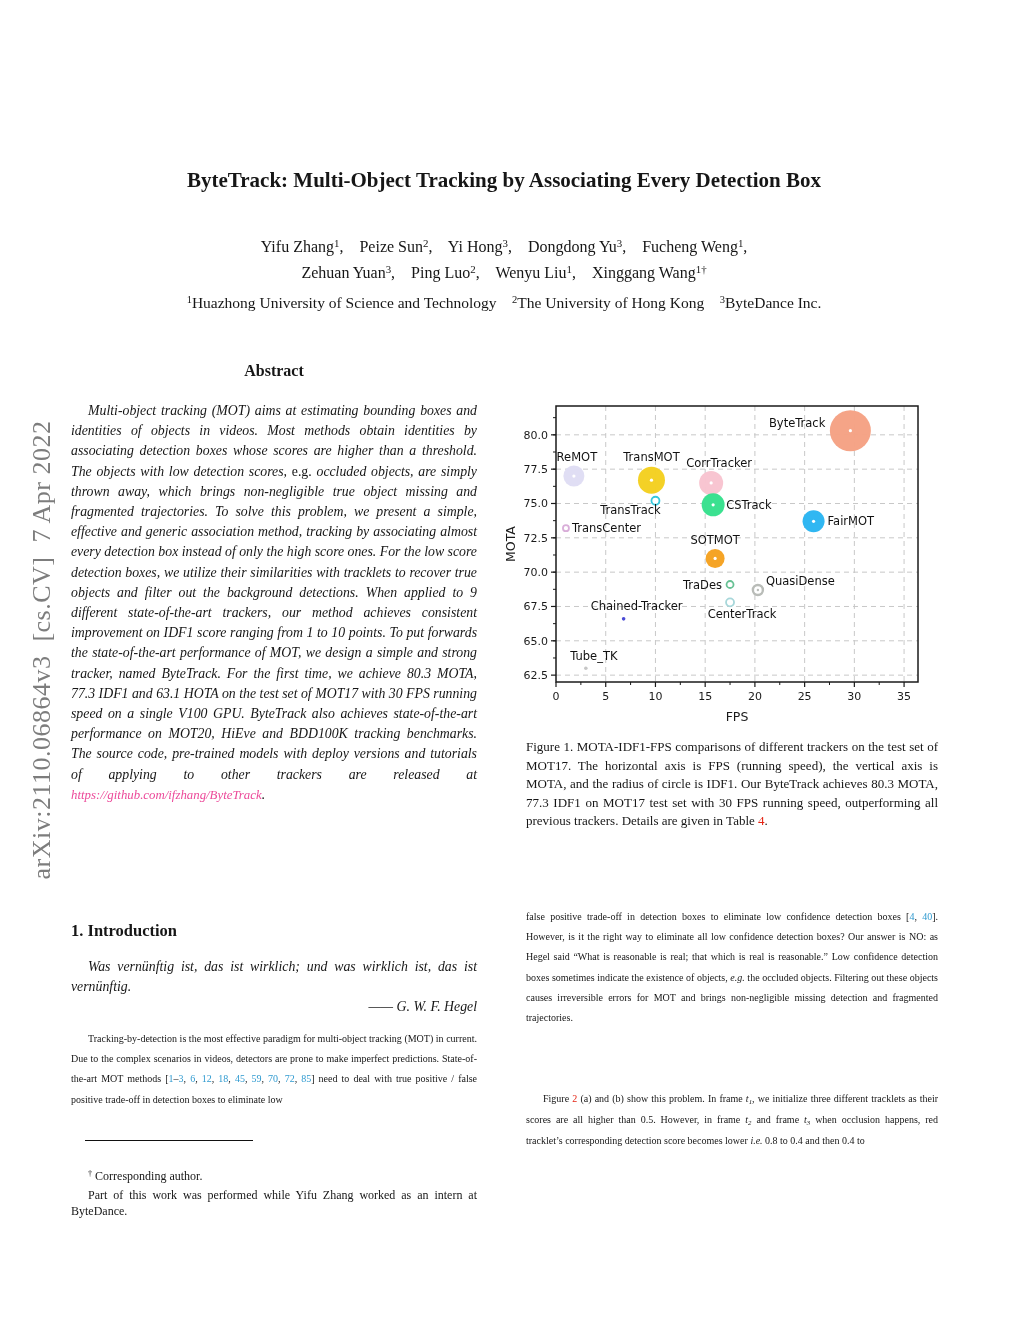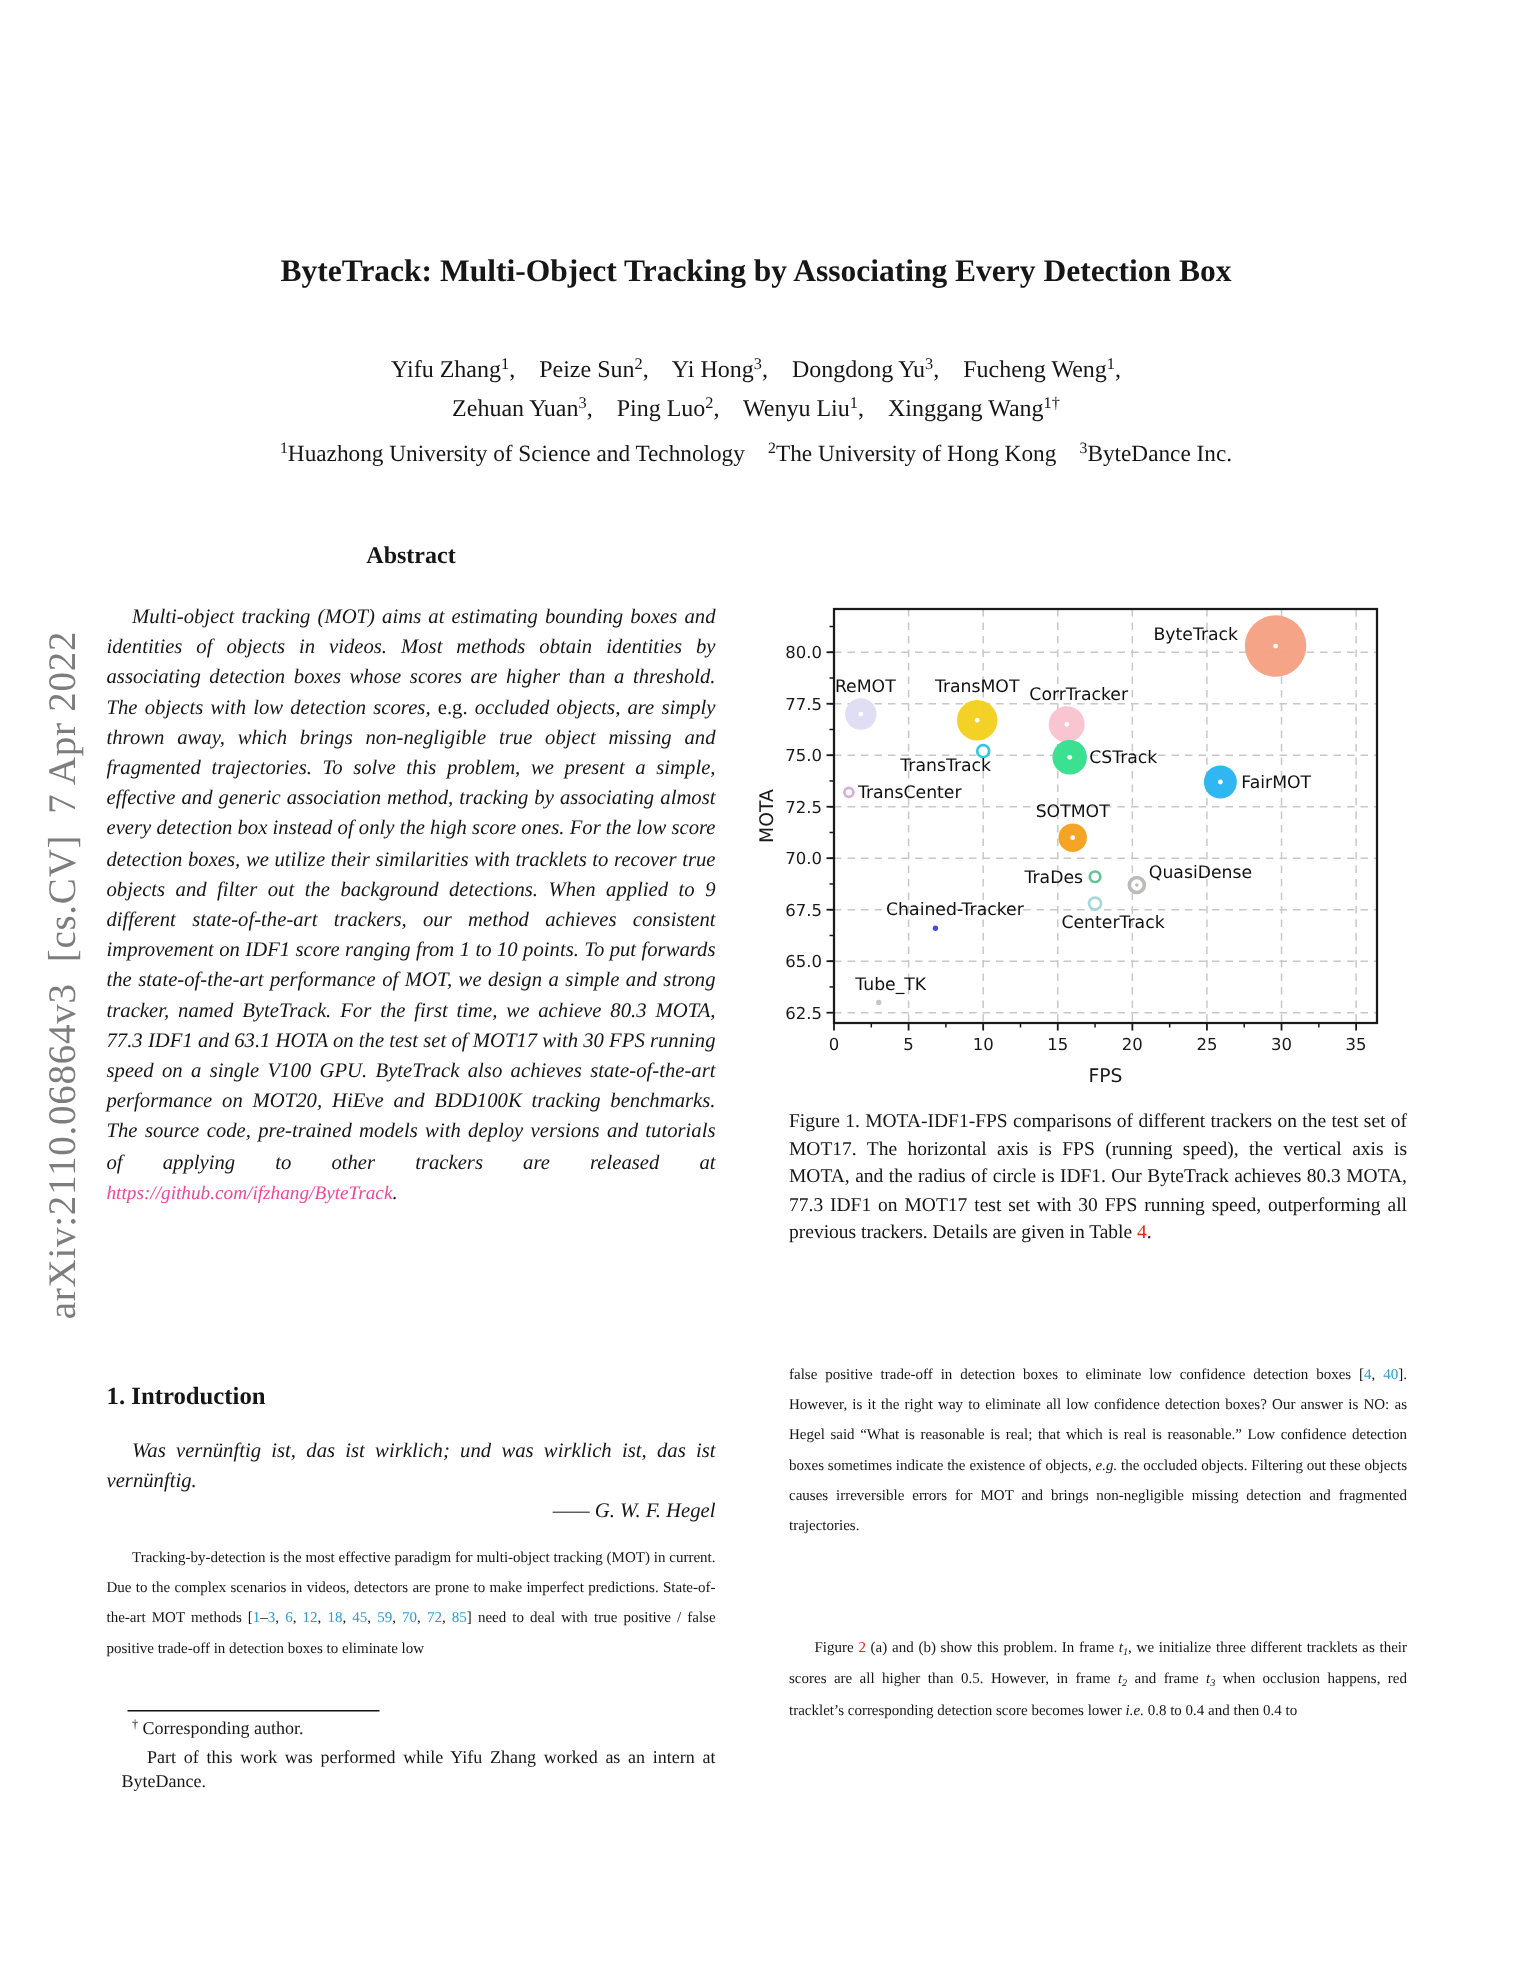--- a/index.html
+++ b/index.html
@@ -16,21 +16,21 @@
   .abstract-h{top:362px;text-align:center;font-size:16px;font-weight:bold;}
   .abstract-b{top:401px;font-style:italic;font-size:13.8px;line-height:20.2px;text-align:justify;text-indent:17px;}
   .sec-h{top:921px;font-size:16.5px;font-weight:bold;}
   .quote{top:957px;font-style:italic;font-size:13.8px;line-height:20px;text-align:justify;text-indent:17px;}
   .attrib{top:999px;font-style:italic;font-size:13.8px;text-align:right;padding-right:8px;}
   .body-p{font-size:10px;line-height:20.2px;text-align:justify;}
   .indent{text-indent:17px;}
   .p-intro{top:1029px;}
   .fn-rule{top:1140px;left:85px;width:168px;border-top:1.2px solid #111;}
   .footnote{top:1144px;font-size:12px;line-height:16.5px;text-align:justify;}
-  .fn2{text-indent:17px;margin-left:10px;}
+  .fn2{text-indent:17px;}
   .fig{top:396px;left:504px;width:424px;height:334px;}
   .caption{top:738px;font-size:13px;line-height:18.5px;text-align:justify;}
   .p-r1{top:907px;}
   .p-r2{top:1089px;}
   .s-sup{font-size:0.68em;position:relative;top:-0.45em;}
   .s-sub{font-size:0.68em;position:relative;top:0.25em;font-style:italic;}
   .s-cite{color:#2f9ad0;}
   .s-ref{color:#e42313;}
   .s-it{font-style:italic;}
   .s-rm{font-style:normal;}
@@ -54,21 +54,21 @@
   <div class="abs colL abstract-h">Abstract</div>
   <div class="abs colL abstract-b"><span>Multi-object tracking (MOT) aims at estimating bounding boxes and identities of objects in videos.  Most methods obtain identities by associating detection boxes whose scores are higher than a threshold.  The objects with low detection scores, </span><span class="s-rm">e.g.</span><span> occluded objects, are simply thrown away, which brings non-negligible true object missing and fragmented trajectories.  To solve this problem, we present a simple, effective and generic association method, tracking by associating almost every detection box instead of only the high score ones.  For the low score detection boxes, we utilize their similarities with tracklets to recover true objects and filter out the background detections.  When applied to 9 different state-of-the-art trackers, our method achieves consistent improvement on IDF1 score ranging from 1 to 10 points.  To put forwards the state-of-the-art performance of MOT, we design a simple and strong tracker, named ByteTrack.  For the first time, we achieve 80.3 MOTA, 77.3 IDF1 and 63.1 HOTA on the test set of MOT17 with 30 FPS running speed on a single V100 GPU. ByteTrack also achieves state-of-the-art performance on MOT20, HiEve and BDD100K tracking benchmarks. The source code, pre-trained models with deploy versions and tutorials of applying to other trackers are released at </span><span class="s-link">https://github.com/ifzhang/ByteTrack</span><span>.</span></div>
 
   <div class="abs colL sec-h">1. Introduction</div>
   <div class="abs colL attrib">—— G. W. F. Hegel</div>
   <div class="abs colL quote">Was vernünftig ist, das ist wirklich; und was wirklich ist, das ist vernünftig.</div>
   <div class="abs colL body-p indent p-intro"><span>Tracking-by-detection is the most effective paradigm for multi-object tracking (MOT) in current.  Due to the complex scenarios in videos, detectors are prone to make imperfect predictions.  State-of-the-art MOT methods [</span><span class="s-cite">1</span><span>–</span><span class="s-cite">3</span><span>, </span><span class="s-cite">6</span><span>, </span><span class="s-cite">12</span><span>, </span><span class="s-cite">18</span><span>, </span><span class="s-cite">45</span><span>, </span><span class="s-cite">59</span><span>, </span><span class="s-cite">70</span><span>, </span><span class="s-cite">72</span><span>, </span><span class="s-cite">85</span><span>] need to deal with true positive / false positive trade-off in detection boxes to eliminate low</span></div>
 
   <div class="abs fn-rule"></div>
   <div class="abs colL footnote">
-    <div style="text-indent:17px;"><span class="s-sup">†</span><span> Corresponding author.</span></div>
+    <div style="text-indent:17px;margin-top:24px;"><span class="s-sup">†</span><span> Corresponding author.</span></div>
     <div class="fn2"><span>Part of this work was performed while Yifu Zhang worked as an intern at ByteDance.</span></div>
   </div>
 
   <svg id="chart-svg" class="abs fig" viewBox="0 0 424 334">
       <line x1="101.72527472527473" y1="10" x2="101.72527472527473" y2="286" stroke="#c8c8c8" stroke-dasharray="5 4" stroke-width="1"></line>
       <line x1="151.45054945054946" y1="10" x2="151.45054945054946" y2="286" stroke="#c8c8c8" stroke-dasharray="5 4" stroke-width="1"></line>
       <line x1="201.17582417582418" y1="10" x2="201.17582417582418" y2="286" stroke="#c8c8c8" stroke-dasharray="5 4" stroke-width="1"></line>
       <line x1="250.90109890109892" y1="10" x2="250.90109890109892" y2="286" stroke="#c8c8c8" stroke-dasharray="5 4" stroke-width="1"></line>
       <line x1="300.6263736263736" y1="10" x2="300.6263736263736" y2="286" stroke="#c8c8c8" stroke-dasharray="5 4" stroke-width="1"></line>
       <line x1="350.35164835164835" y1="10" x2="350.35164835164835" y2="286" stroke="#c8c8c8" stroke-dasharray="5 4" stroke-width="1"></line>

